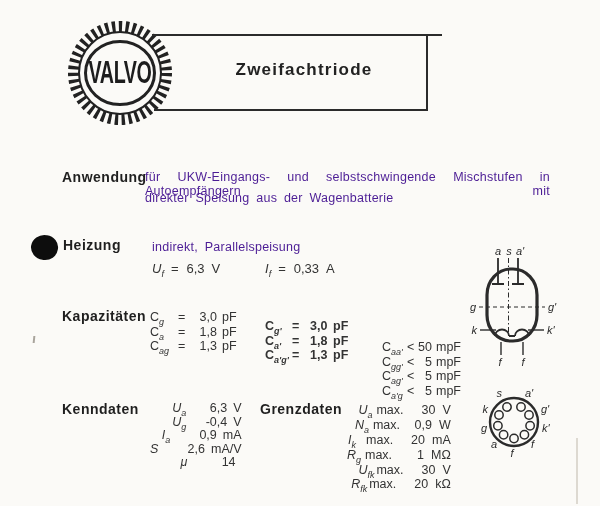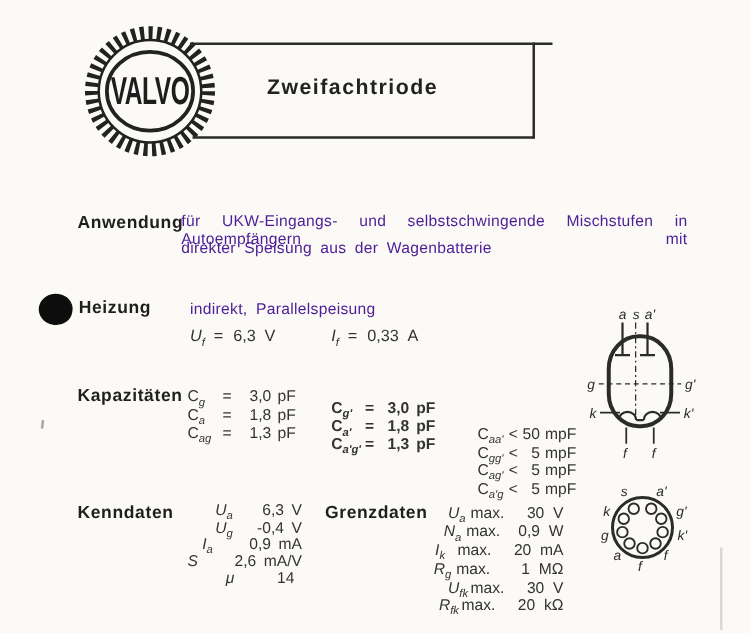--- a/index.html
+++ b/index.html
@@ -9,21 +9,21 @@
     font-family:"Liberation Sans",sans-serif;
     color:#2e2e2e;
   }
   .abs{position:absolute;}
   .lbl{font-weight:bold;font-size:14px;letter-spacing:.5px;color:#1f1f1f;}
   .txt{font-size:12.5px;color:#4c1d95;letter-spacing:.25px;word-spacing:3px;}
   .rule{background:#2b2b2b;}
   sub{font-size:9px;font-style:italic;letter-spacing:0;}
   .sym{font-style:italic;}
   
-  #title-band{left:152px;top:60px;width:260px;text-align:center;}
+  #title-band{left:152px;top:60px;width:260px;text-align:center;padding-left:22px;}
   #title-band .t{font-weight:bold;font-size:17px;letter-spacing:1.2px;color:#222;}
   #type-box{left:441px;top:34px;width:132px;height:77px;border:2.5px solid #2b2b2b;
     display:flex;align-items:center;justify-content:center;}
   #type-box .t{font-weight:bold;font-size:33px;letter-spacing:.5px;color:#1c1c1c;}
   
   .formula{font-size:13px;color:#333;}
   .formula .eq{display:inline-block;margin:0 8px 0 7px;}
   .formula .u{margin-left:7px;}
   
   .col{font-size:12.5px;color:#333;}

